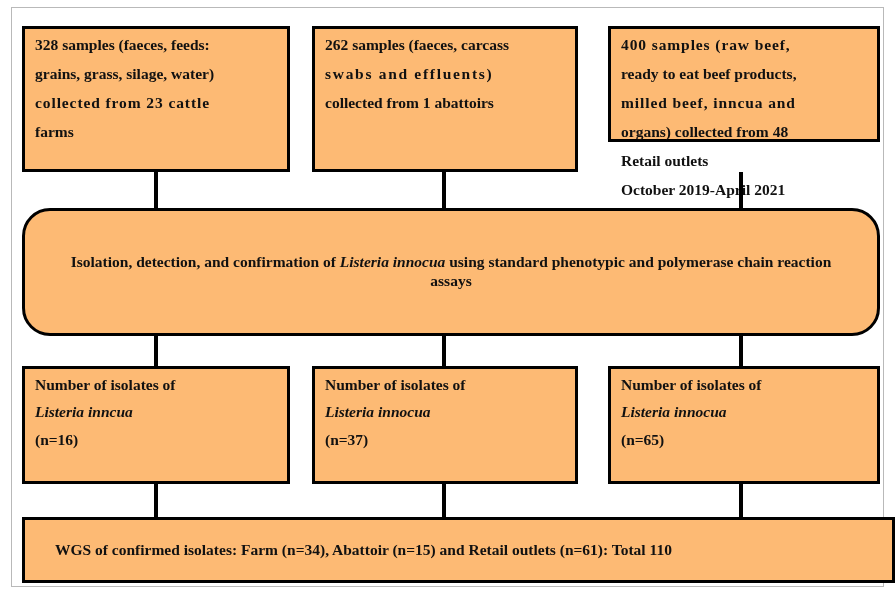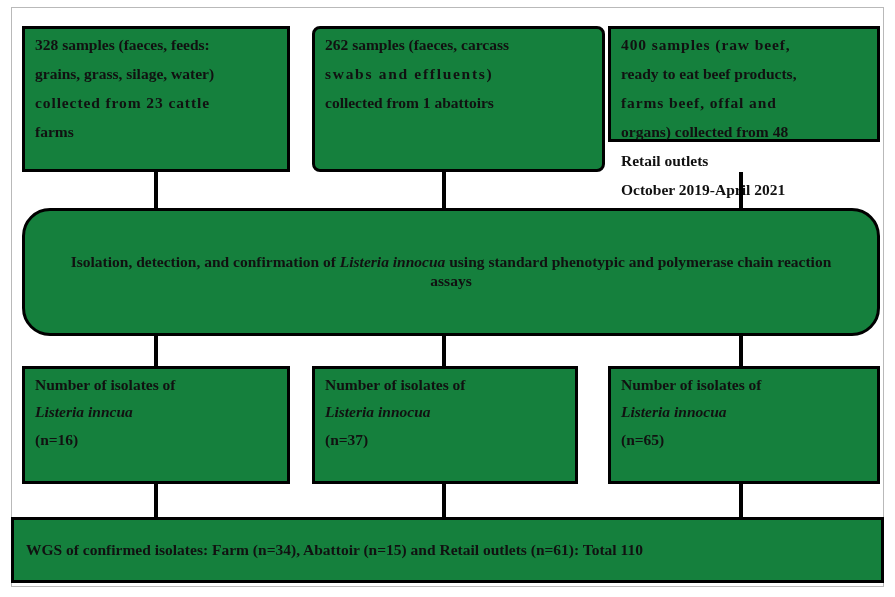--- a/index.html
+++ b/index.html
@@ -24,63 +24,63 @@
     left: 11px;
     top: 7px;
     width: 873px;
     height: 580px;
     border: 1px solid #b9b9b9;
     box-sizing: border-box;
     pointer-events: none;
   }
   .node {
     position: absolute;
-    background: #15803d;
+    background: #fdba74;
     border: 3px solid #000000;
     box-sizing: border-box;
     padding: 7px 9px 7px 10px;
     font-weight: bold;
     color: #111111;
     line-height: 1.22;
     font-size: 15.5px;
   }
   .node p {
     margin: 0;
   }
   .node p + p {
     margin-top: 0.65em;
   }
   .sp-wide { letter-spacing: 1.7px; }
   .sp-mid  { letter-spacing: 0.9px; }
   i, .ital { font-style: italic; }
 
   
   #source-farm     { left: 22px;  top: 26px;  width: 268px; height: 146px; }
-  #source-abattoir { left: 312px; top: 26px;  width: 293px; height: 146px; border-radius: 8px; }
+  #source-abattoir { left: 312px; top: 26px;  width: 266px; height: 146px; }
   #source-retail   { left: 608px; top: 26px;  width: 272px; height: 116px; }
 
   
   #process-isolation {
     left: 22px; top: 208px; width: 858px; height: 128px;
     display: flex; align-items: center; justify-content: center;
     text-align: center; padding: 10px 26px; border-radius: 28px;
   }
   #process-isolation .proc-text { width: 100%; }
 
   
   #result-farm     { left: 22px;  top: 366px; width: 268px; height: 118px; }
   #result-abattoir { left: 312px; top: 366px; width: 266px; height: 118px; }
   #result-retail   { left: 608px; top: 366px; width: 272px; height: 118px; }
   .result-node p + p { margin-top: 0.55em; }
 
   
   #summary-wgs {
-    left: 11px; top: 517px; width: 873px; height: 66px;
+    left: 22px; top: 517px; width: 873px; height: 66px;
     display: flex; align-items: center;
-    padding: 6px 12px;
+    padding: 6px 30px;
   }
 
   
   .connector {
     position: absolute;
     background: #000000;
   }
   .v-conn { width: 4px; }
 </style>
 </head>
@@ -99,21 +99,21 @@
 
   <div class="node" id="source-abattoir">
     <p>262 samples (faeces, carcass</p>
     <p class="sp-wide">swabs and effluents)</p>
     <p>collected from 1 abattoirs</p>
   </div>
 
   <div class="node" id="source-retail">
     <p class="sp-mid">400 samples (raw beef,</p>
     <p>ready to eat beef products,</p>
-    <p class="sp-mid">farms beef, offal and</p>
+    <p class="sp-mid">milled beef, inncua and</p>
     <p>organs) collected from 48</p>
     <p>Retail outlets</p>
     <p>October 2019-April 2021</p>
   </div>
 
   <div class="connector v-conn" style="left:154px; top:172px; height:36px;"></div>
   <div class="connector v-conn" style="left:442px; top:172px; height:36px;"></div>
   <div class="connector v-conn" style="left:739px; top:172px; height:36px;"></div>
 
   <div class="node" id="process-isolation">

